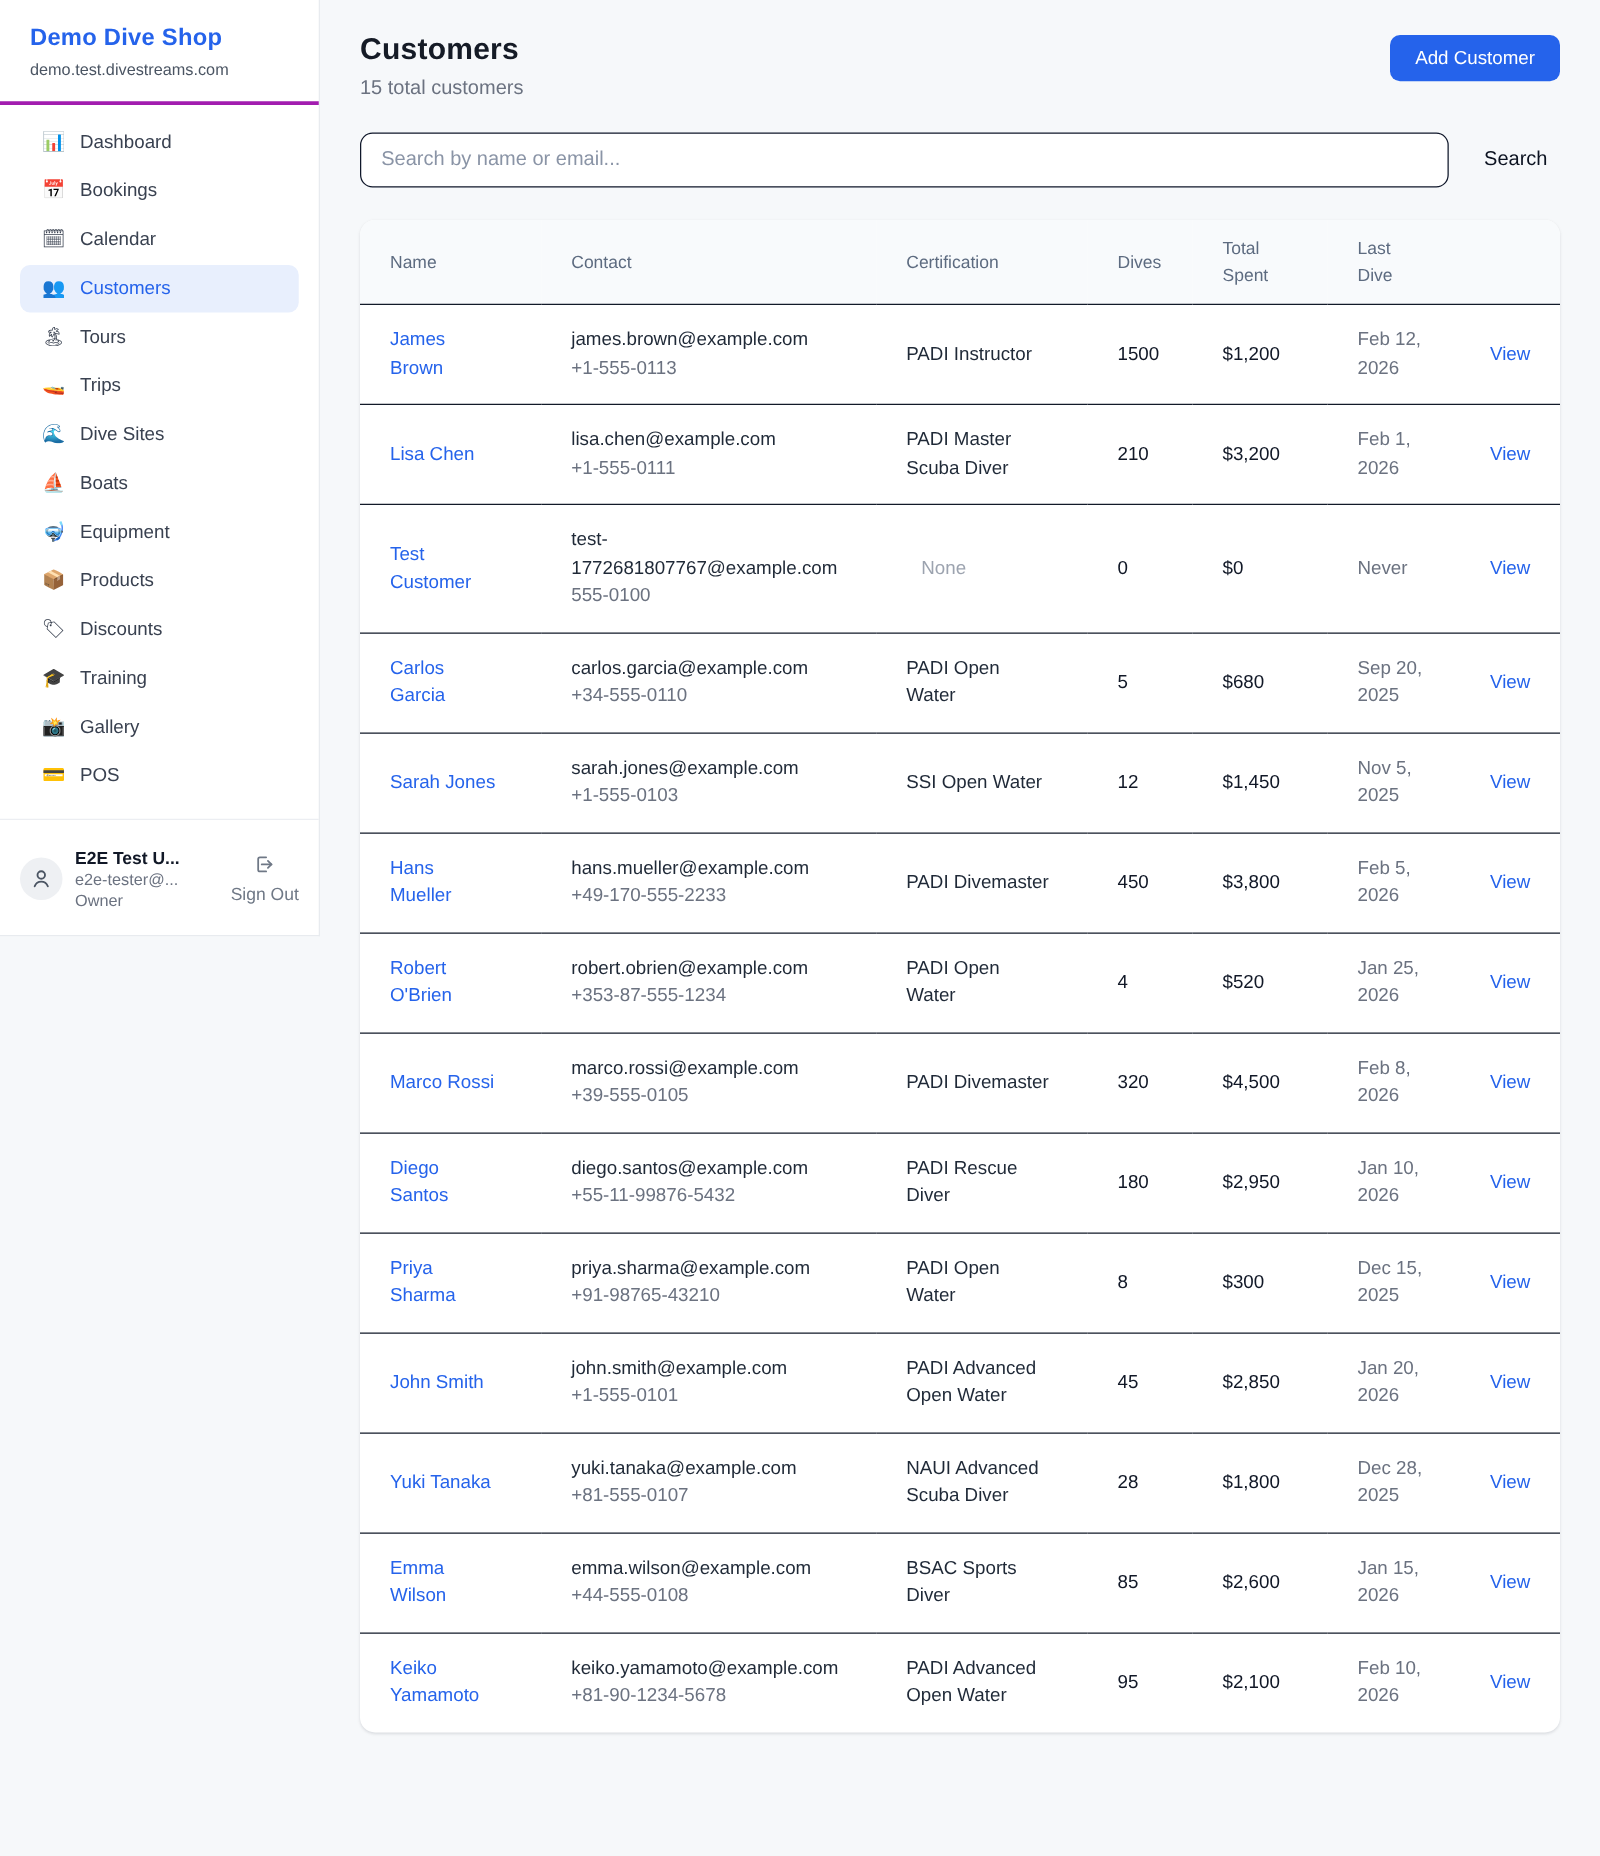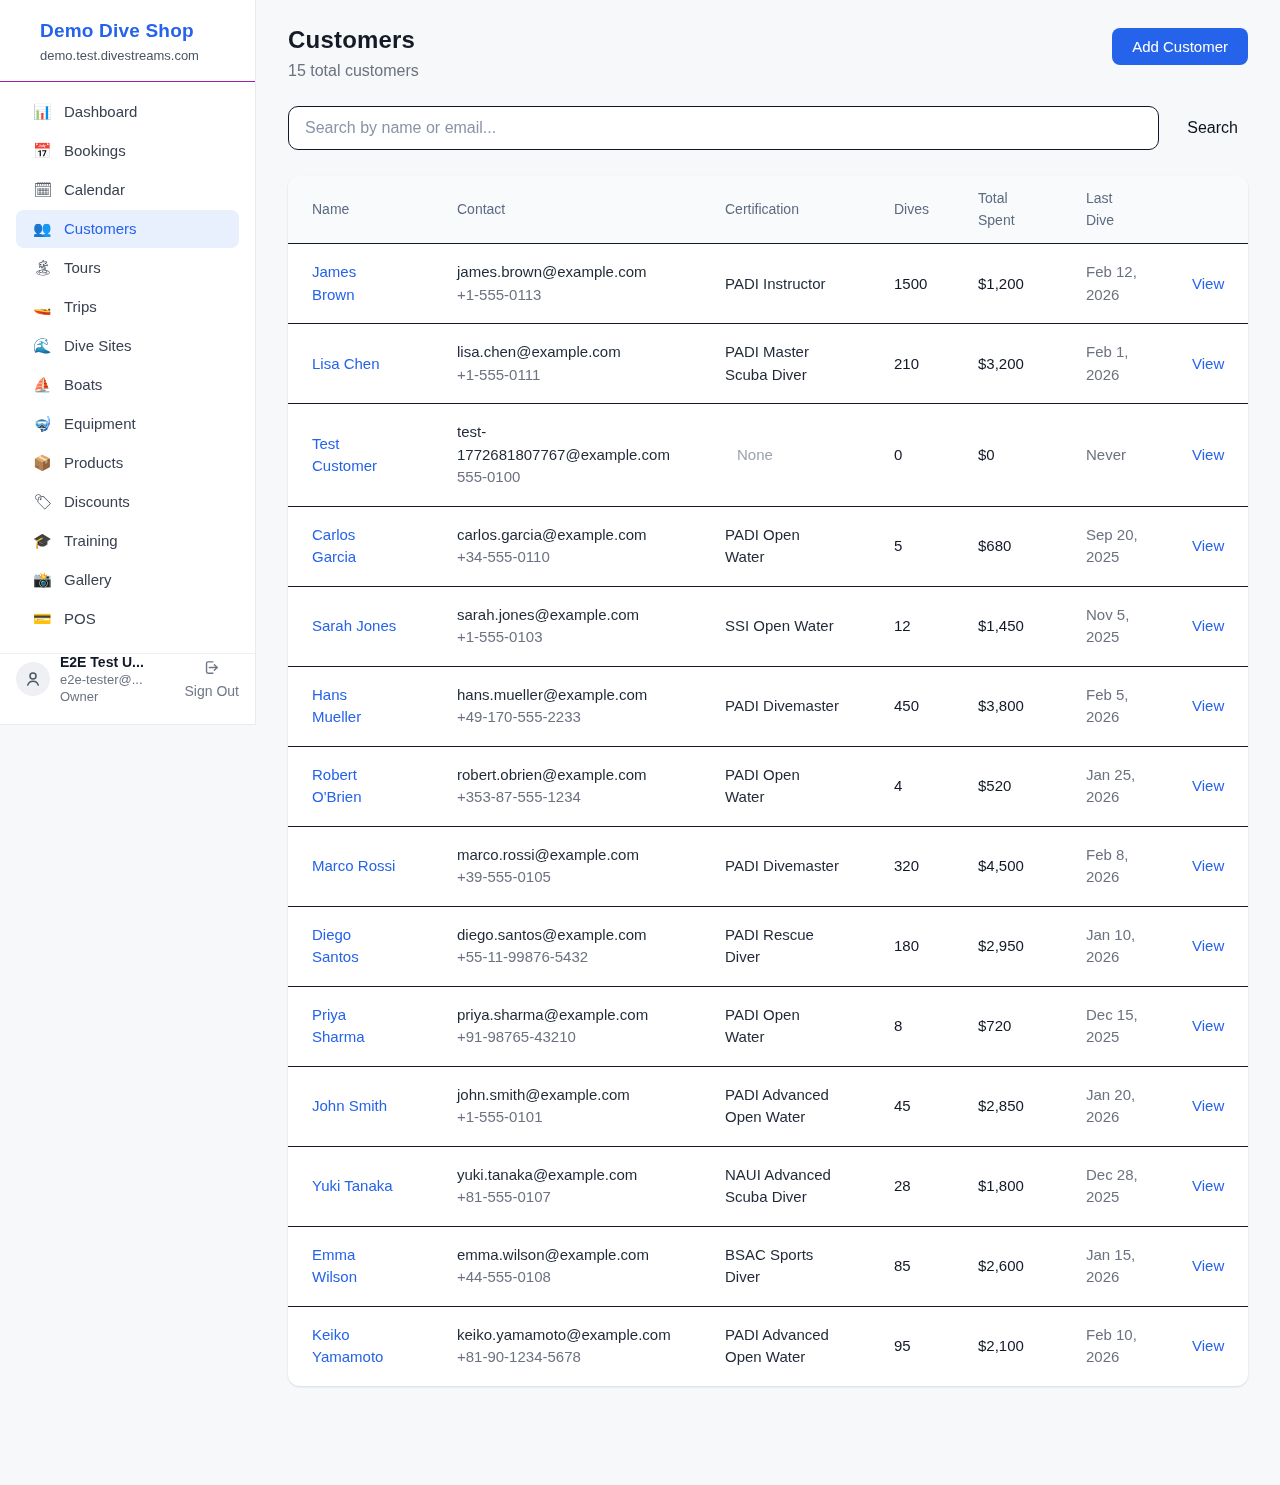--- a/index.html
+++ b/index.html
@@ -12,35 +12,35 @@
     align-items:flex-start;
   }
 
   
   .sidebar {
     width:256px; flex:0 0 256px;
     background:#ffffff;
     border-right:1px solid #e8ebef;
     border-bottom:1px solid #e8ebef;
   }
-  .brand { padding:20px 40px 18px; border-bottom:1px solid #a21caf; }
+  .brand { padding:20px 24px 18px; border-bottom:3px solid #a21caf; }
   .brand-name { font-size:19px; font-weight:700; color:#2563eb; letter-spacing:.2px; }
   .brand-domain { font-size:13px; color:#4b5563; margin-top:6px; }
   .nav { padding:10px 16px 14px; list-style:none; }
   .nav-item {
     display:flex; align-items:center; gap:11px;
     padding:10px 17px; border-radius:8px;
     font-size:15px; color:#394150; cursor:pointer;
     line-height:1.2; margin:1px 0;
   }
   .nav-item .nav-icon { width:20px; font-size:15px; text-align:center; flex:0 0 20px; }
   .nav-item.active { background:#e8effd; color:#2563eb; font-weight:500; }
   .user-box {
     border-top:1px solid #eceef2;
-    padding:0 16px 20px;
+    padding:22px 16px 20px;
     display:flex; align-items:center; gap:10px;
   }
   .avatar {
     width:34px; height:34px; border-radius:50%;
     background:#eef0f3; flex:0 0 34px;
     display:flex; align-items:center; justify-content:center;
   }
   .user-meta { width:104px; overflow:hidden; }
   .user-name { font-size:14px; font-weight:700; color:#111827; white-space:nowrap; }
   .user-email { font-size:13px; color:#6b7280; margin-top:2px; white-space:nowrap; }
@@ -402,21 +402,21 @@
       <a href="#">Priya Sharma</a>
     </td>
     <td>
       <div class="cell-email">priya.sharma@example.com</div>
       <div class="cell-phone">+91-98765-43210</div>
     </td>
     <td class="cell-cert">
       <span>PADI Open Water</span>
     </td>
     <td class="cell-num">8</td>
-    <td class="cell-num">$720</td>
+    <td class="cell-num">$300</td>
     <td class="cell-date">Dec 15, 2025</td>
     <td class="cell-view">
       <a href="#">View</a>
     </td>
   </tr>
           <tr>
     <td class="cell-name">
       <a href="#">John Smith</a>
     </td>
     <td>

